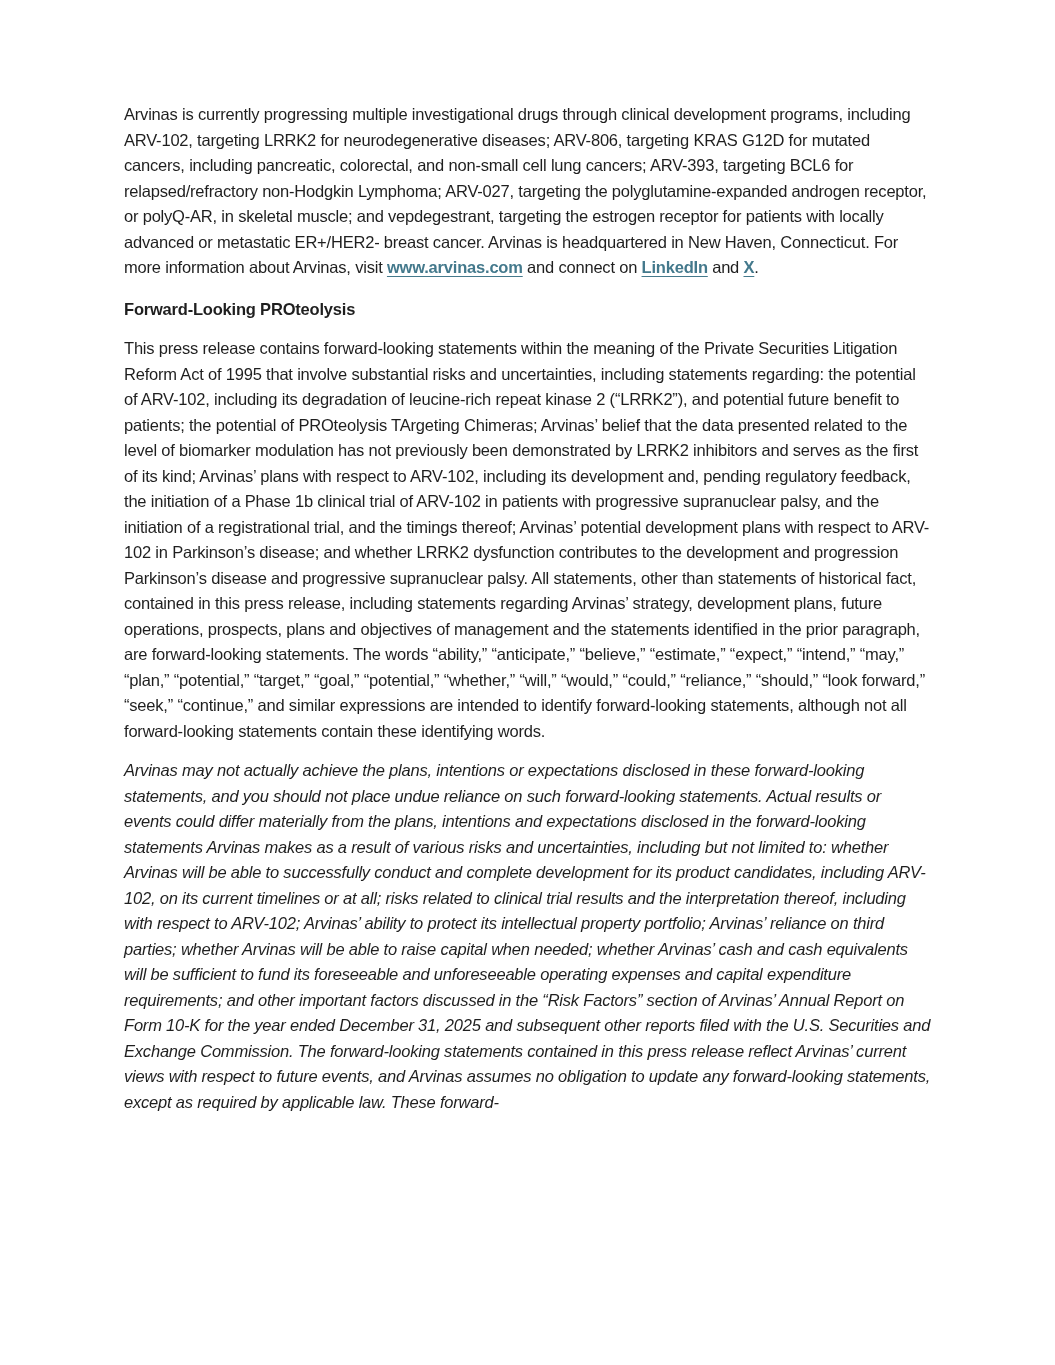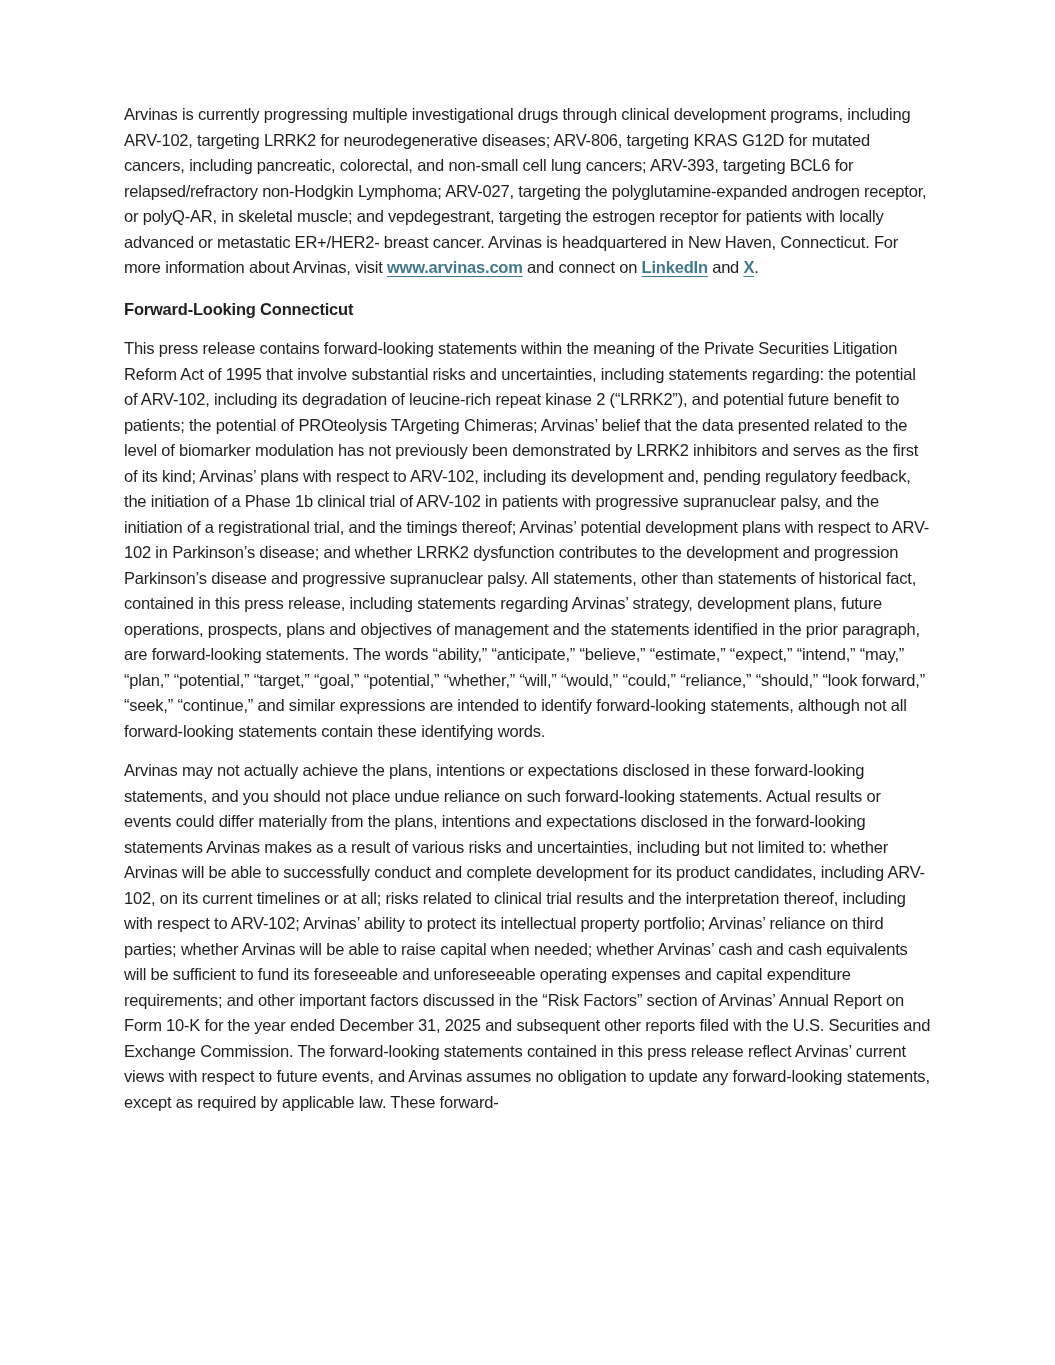--- a/index.html
+++ b/index.html
@@ -26,35 +26,36 @@
     text-align: left;
   }
   .section-heading {
     font-size: 16.5px;
     line-height: 25.5px;
     font-weight: 700;
     margin: 16px 0 14px 0;
   }
   .para-extra-gap {
     margin-top: 6px;
+    font-style: italic;
   }
   .doc-link {
     color: #44798C;
     font-weight: 700;
     text-decoration: underline;
     text-underline-offset: 3px;
     cursor: pointer;
   }
 </style>
 </head>
 <body>
 
 <div class="page">
 
   <p class="body-text"><span>Arvinas is currently progressing multiple investigational drugs through clinical development programs, including ARV-102, targeting LRRK2 for neurodegenerative diseases; ARV-806, targeting KRAS G12D for mutated cancers, including pancreatic, colorectal, and non-small cell lung cancers; ARV-393, targeting BCL6 for relapsed/refractory non-Hodgkin Lymphoma; ARV-027, targeting the polyglutamine-expanded androgen receptor, or polyQ-AR, in skeletal muscle; and vepdegestrant, targeting the estrogen receptor for patients with locally advanced or metastatic ER+/HER2- breast cancer. Arvinas is headquartered in New Haven, Connecticut. For more information about Arvinas, visit </span><a class="doc-link">www.arvinas.com</a><span> and connect on </span><a class="doc-link">LinkedIn</a><span> and </span><a class="doc-link">X</a><span>.</span></p>
 
-  <h2 class="section-heading">Forward-Looking Connecticut</h2>
+  <h2 class="section-heading">Forward-Looking PROteolysis</h2>
 
   <p class="body-text">This press release contains forward-looking statements within the meaning of the Private Securities Litigation Reform Act of 1995 that involve substantial risks and uncertainties, including statements regarding: the potential of ARV-102, including its degradation of leucine-rich repeat kinase 2 (“LRRK2”), and potential future benefit to patients; the potential of PROteolysis TArgeting Chimeras; Arvinas’ belief that the data presented related to the level of biomarker modulation has not previously been demonstrated by LRRK2 inhibitors and serves as the first of its kind; Arvinas’ plans with respect to ARV-102, including its development and, pending regulatory feedback, the initiation of a Phase 1b clinical trial of ARV-102 in patients with progressive supranuclear palsy, and the initiation of a registrational trial, and the timings thereof; Arvinas’ potential development plans with respect to ARV-102 in Parkinson’s disease; and whether LRRK2 dysfunction contributes to the development and progression Parkinson’s disease and progressive supranuclear palsy. All statements, other than statements of historical fact, contained in this press release, including statements regarding Arvinas’ strategy, development plans, future operations, prospects, plans and objectives of management and the statements identified in the prior paragraph, are forward-looking statements. The words “ability,” “anticipate,” “believe,” “estimate,” “expect,” “intend,” “may,” “plan,” “potential,” “target,” “goal,” “potential,” “whether,” “will,” “would,” “could,” “reliance,” “should,” “look forward,” “seek,” “continue,” and similar expressions are intended to identify forward-looking statements, although not all forward-looking statements contain these identifying words.</p>
 
   <p class="body-text para-extra-gap">Arvinas may not actually achieve the plans, intentions or expectations disclosed in these forward-looking statements, and you should not place undue reliance on such forward-looking statements. Actual results or events could differ materially from the plans, intentions and expectations disclosed in the forward-looking statements Arvinas makes as a result of various risks and uncertainties, including but not limited to: whether Arvinas will be able to successfully conduct and complete development for its product candidates, including ARV-102, on its current timelines or at all; risks related to clinical trial results and the interpretation thereof, including with respect to ARV-102; Arvinas’ ability to protect its intellectual property portfolio; Arvinas’ reliance on third parties; whether Arvinas will be able to raise capital when needed; whether Arvinas’ cash and cash equivalents will be sufficient to fund its foreseeable and unforeseeable operating expenses and capital expenditure requirements; and other important factors discussed in the “Risk Factors” section of Arvinas’ Annual Report on Form 10-K for the year ended December 31, 2025 and subsequent other reports filed with the U.S. Securities and Exchange Commission. The forward-looking statements contained in this press release reflect Arvinas’ current views with respect to future events, and Arvinas assumes no obligation to update any forward-looking statements, except as required by applicable law. These forward-</p>
 
 </div>
 
 </body></html>

